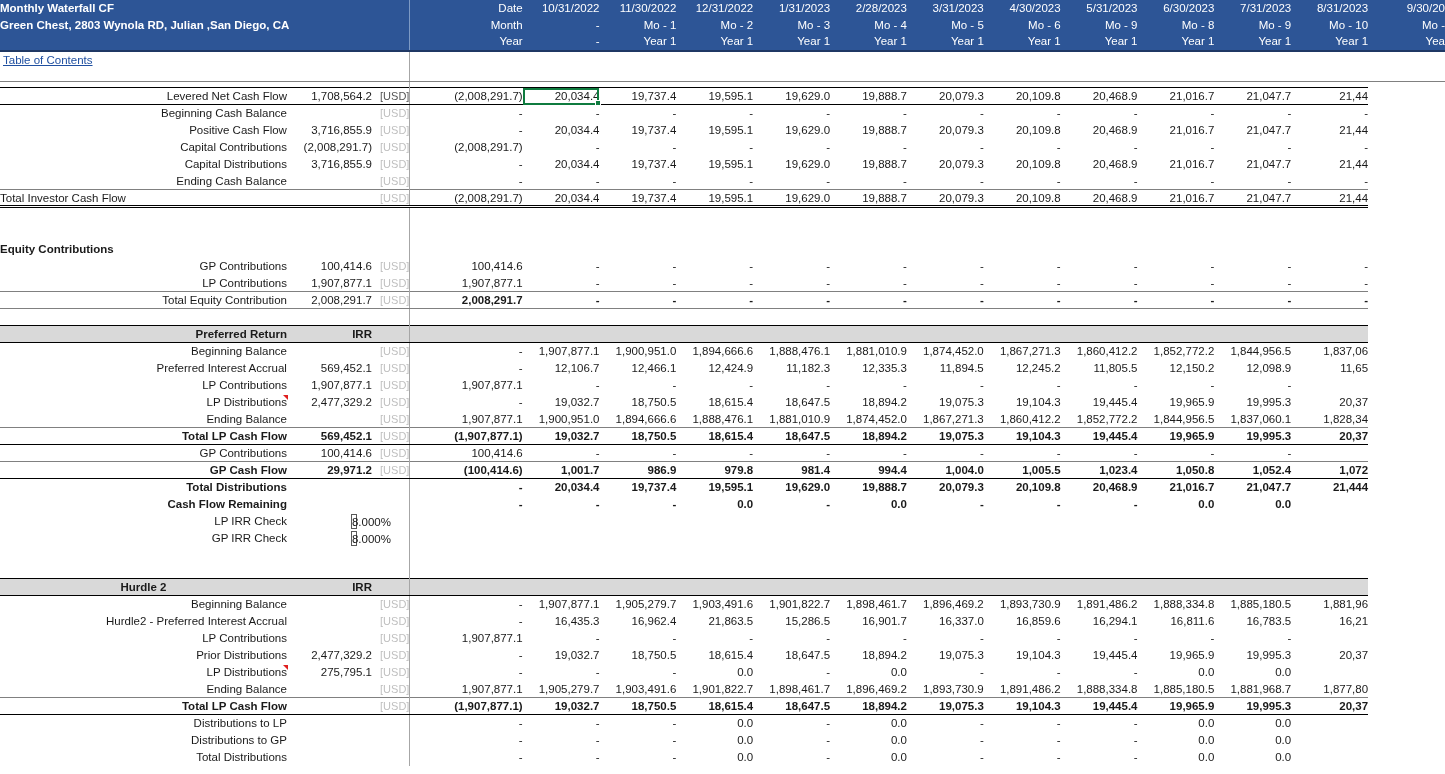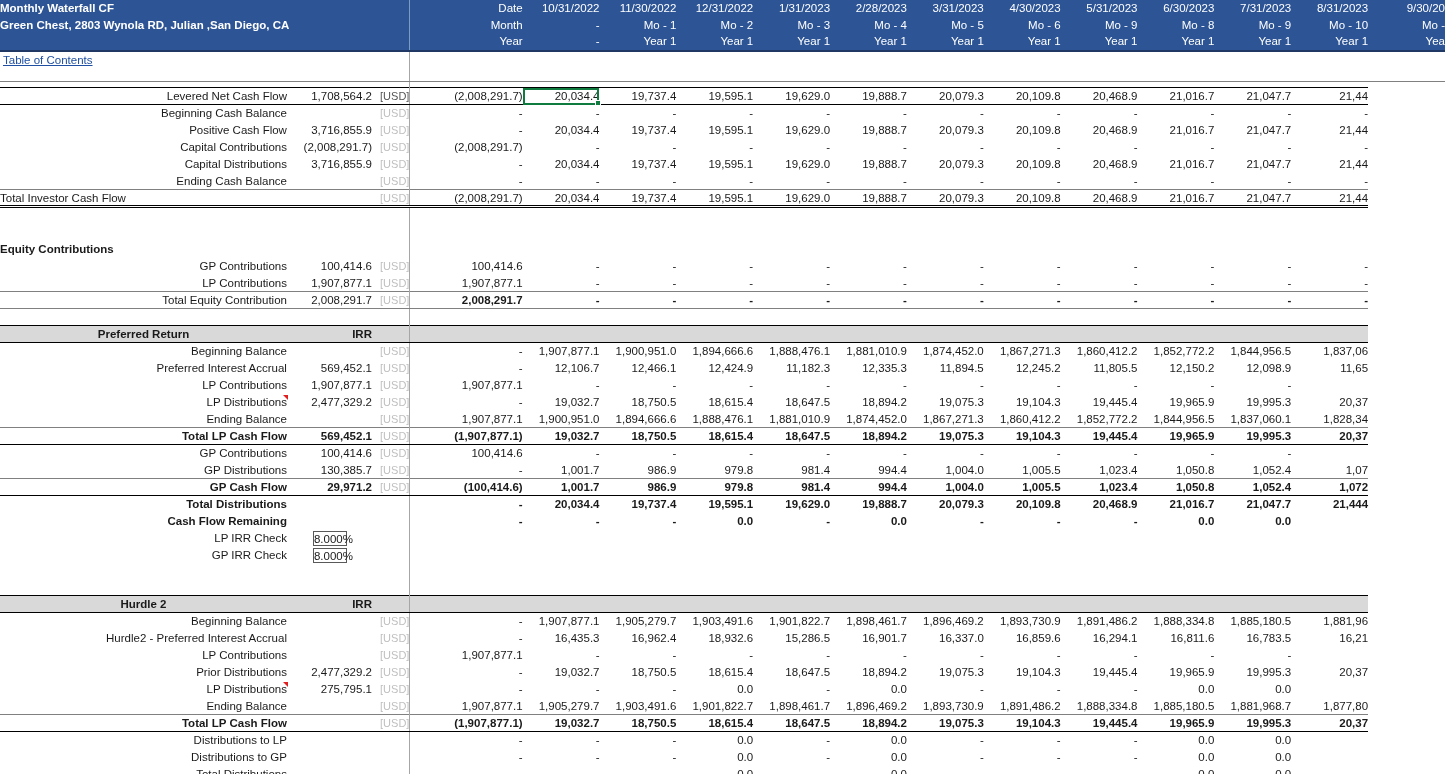--- a/index.html
+++ b/index.html
@@ -85,21 +85,21 @@
 
   
   .inputbox {
     border: 1px solid #595959;
     background: #ffffff;
     text-align: right;
     padding-right: 4px;
     height: 15px; line-height: 15px;
     display: block;
     margin-right: 62px;
-    margin-left: 26px;
+    margin-left: 64px;
   }
 
   .cmt { position: relative; }
   .cmt::after {
     content: ""; position: absolute; top: 1px; right: -1px;
     width: 0; height: 0;
     border-top: 5px solid #e02020;
     border-left: 5px solid transparent;
   }
 </style>
@@ -461,21 +461,21 @@
           <td></td>
           <td></td>
           <td></td>
           <td></td>
           <td></td>
           <td></td>
           <td></td>
           <td></td>
         </tr>
         <tr class="r sect">
-          <td class="num bold" style="text-align: center;">Preferred Return</td>
+          <td class="num bold" style="">Preferred Return</td>
           <td class="num bold">IRR</td>
           <td class="sect-blank"></td>
           <td class="sect-blank vline-left"></td>
           <td class="sect-blank"></td>
           <td class="sect-blank"></td>
           <td class="sect-blank"></td>
           <td class="sect-blank"></td>
           <td class="sect-blank"></td>
           <td class="sect-blank"></td>
           <td class="sect-blank"></td>
@@ -595,37 +595,20 @@
           <td class="num">-</td>
           <td class="num">-</td>
           <td class="num">-</td>
           <td class="num">-</td>
           <td class="num">-</td>
           <td class="num">-</td>
           <td class="num">-</td>
           <td class="num">-</td>
           <td class="num">-</td>
           <td class="num"></td>
-        </tr>
-        <tr class="r ">
-          <td class="lab">GP Distributions</td>
-          <td class="num">130,385.7</td>
-          <td class="unit">[USD]</td>
-          <td class="num vline-left">-</td>
-          <td class="num">1,001.7</td>
-          <td class="num">986.9</td>
-          <td class="num">979.8</td>
-          <td class="num">981.4</td>
-          <td class="num">994.4</td>
-          <td class="num">1,004.0</td>
-          <td class="num">1,005.5</td>
-          <td class="num">1,023.4</td>
-          <td class="num">1,050.8</td>
-          <td class="num">1,052.4</td>
-          <td class="num">1,07</td>
         </tr>
         <tr class="r rule-top thick-bot">
           <td class="lab bold">GP Cash Flow</td>
           <td class="num bold">29,971.2</td>
           <td class="unit">[USD]</td>
           <td class="num bold vline-left">(100,414.6)</td>
           <td class="num bold">1,001.7</td>
           <td class="num bold">986.9</td>
           <td class="num bold">979.8</td>
           <td class="num bold">981.4</td>
@@ -777,21 +760,21 @@
           <td class="num">1,885,180.5</td>
           <td class="num">1,881,96</td>
         </tr>
         <tr class="r ">
           <td class="lab">Hurdle2 - Preferred Interest Accrual</td>
           <td class="num"></td>
           <td class="unit">[USD]</td>
           <td class="num vline-left">-</td>
           <td class="num">16,435.3</td>
           <td class="num">16,962.4</td>
-          <td class="num">18,932.6</td>
+          <td class="num">21,863.5</td>
           <td class="num">15,286.5</td>
           <td class="num">16,901.7</td>
           <td class="num">16,337.0</td>
           <td class="num">16,859.6</td>
           <td class="num">16,294.1</td>
           <td class="num">16,811.6</td>
           <td class="num">16,783.5</td>
           <td class="num">16,21</td>
         </tr>
         <tr class="r ">

